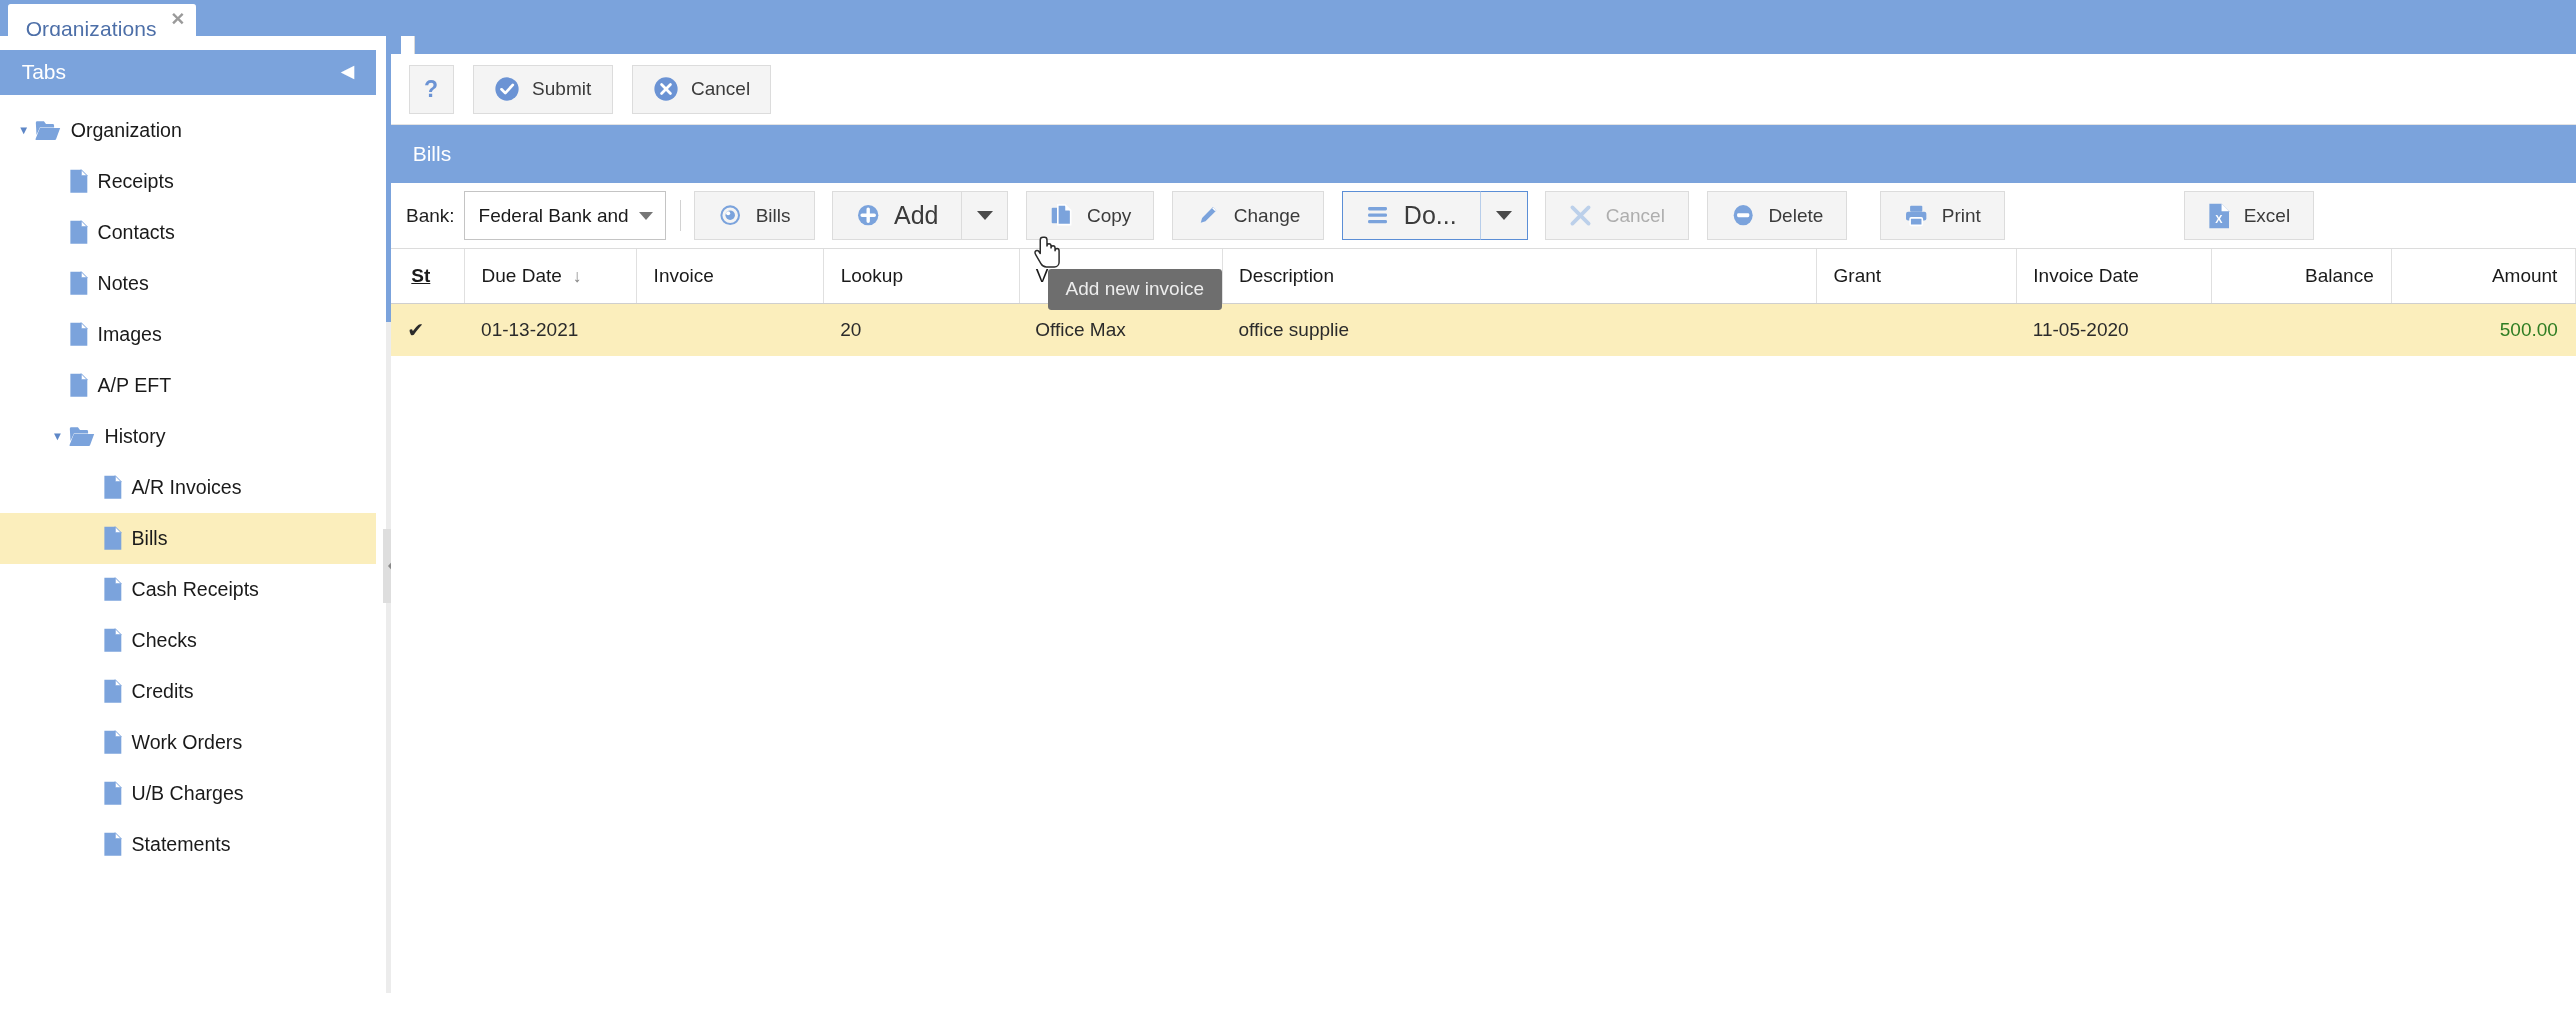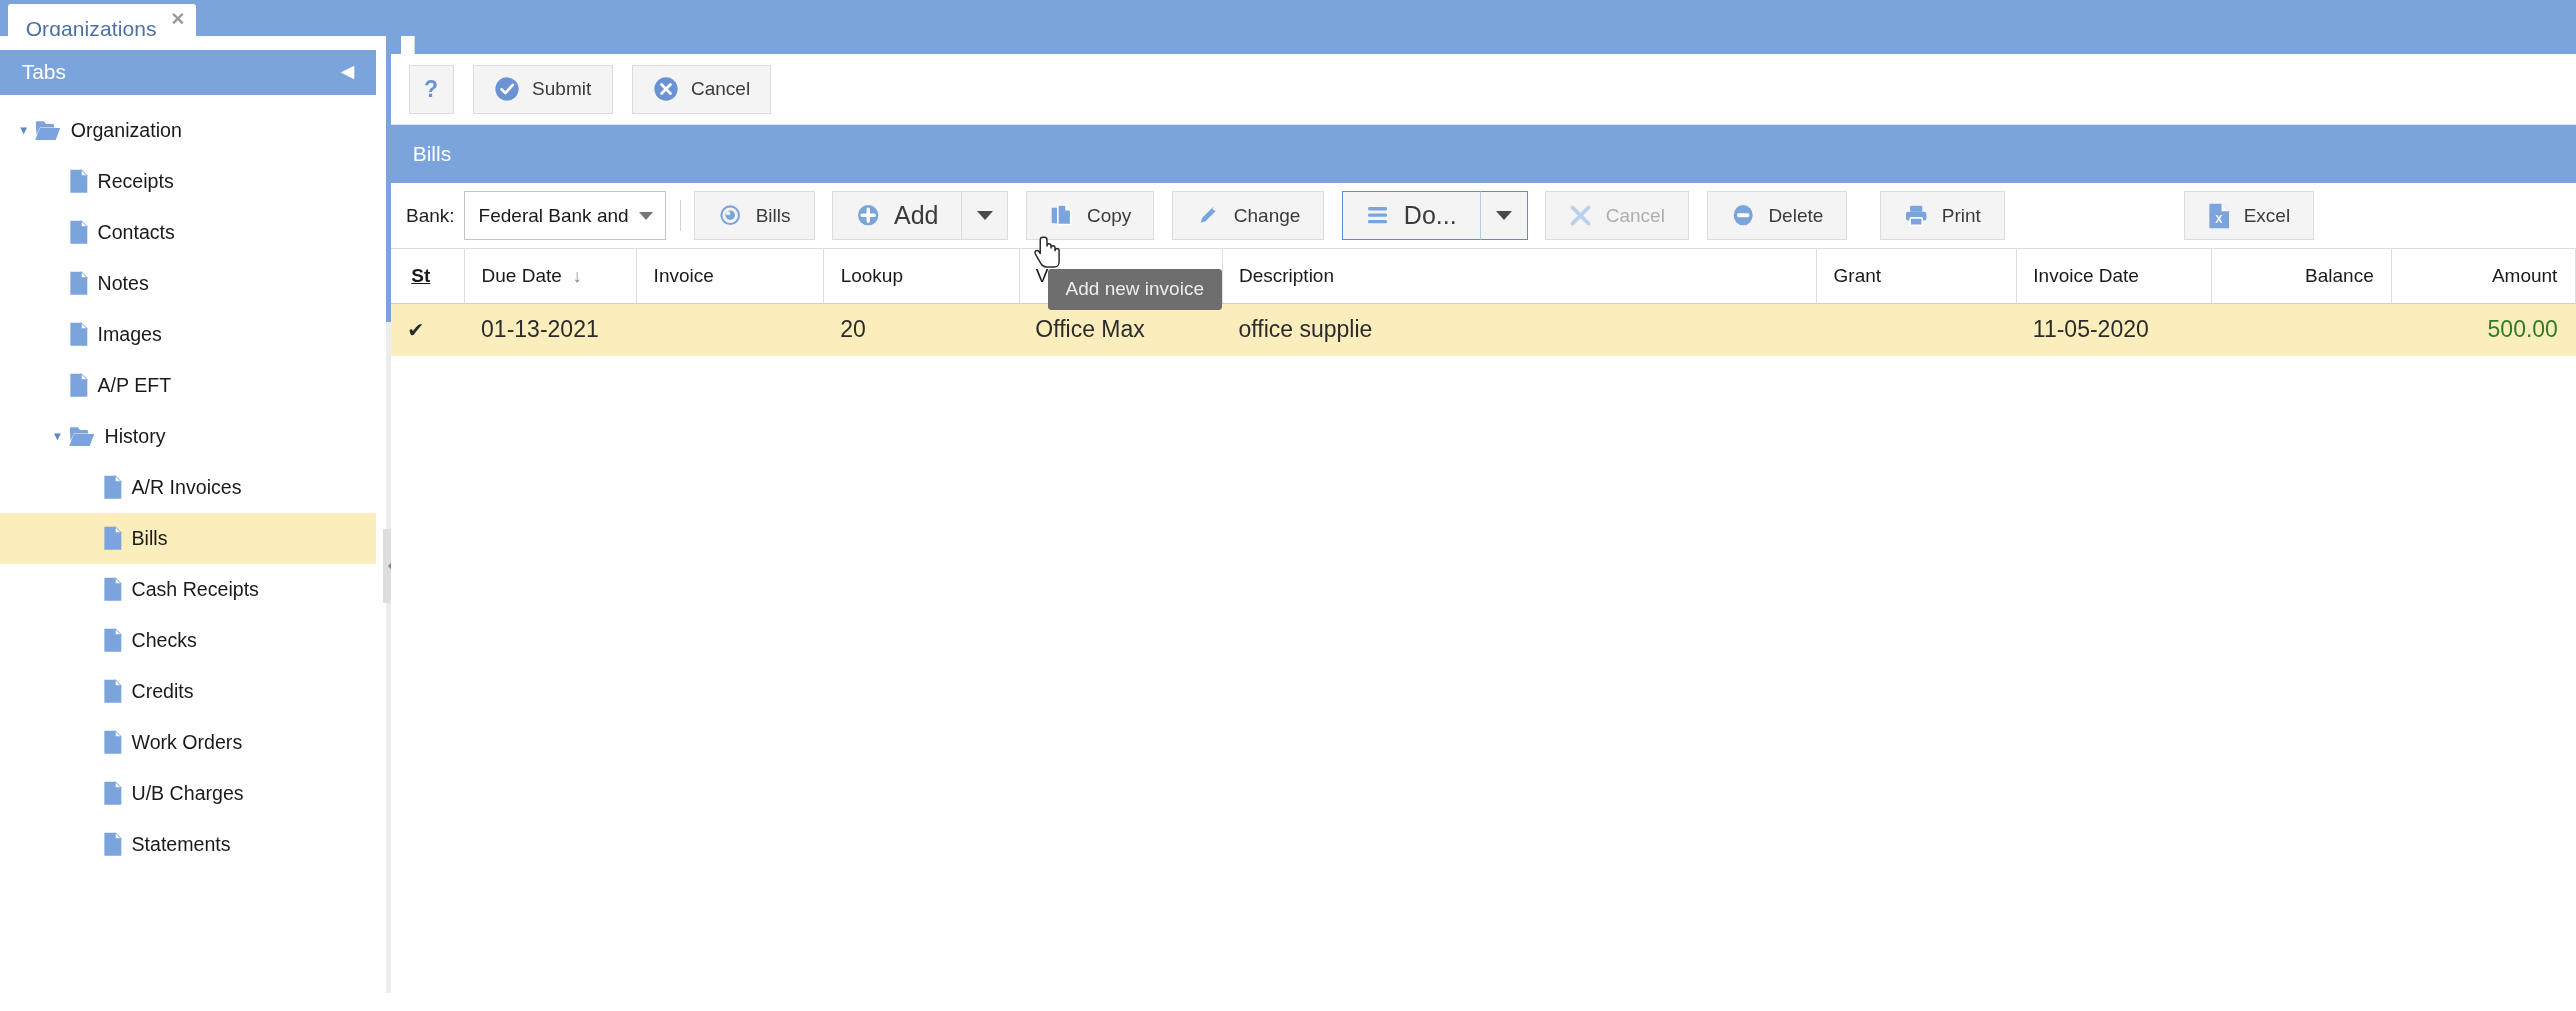--- a/index.html
+++ b/index.html
@@ -328,21 +328,21 @@
     font-weight: bold;
     text-decoration: underline;
   }
   #grid th .sortarrow {
     color: #8b8b8b;
     font-size: 17.6px;
     margin-left: 10.8px;
   }
   #grid td {
     height: 53px;
-    font-size: 23px;
+    font-size: 19px;
     color: #2b2b2b;
     padding-left: 16.2px;
     white-space: nowrap;
     overflow: hidden;
   }
   #grid td.ta-right { text-align: right; padding-right: 17.6px; padding-left: 5.4px; }
   #grid tr.datarow { background: #fbeebc; cursor: pointer; }
   #grid td.st-cell { text-align: left; padding-left: 16.2px; font-size: 20.3px; }
 
   

